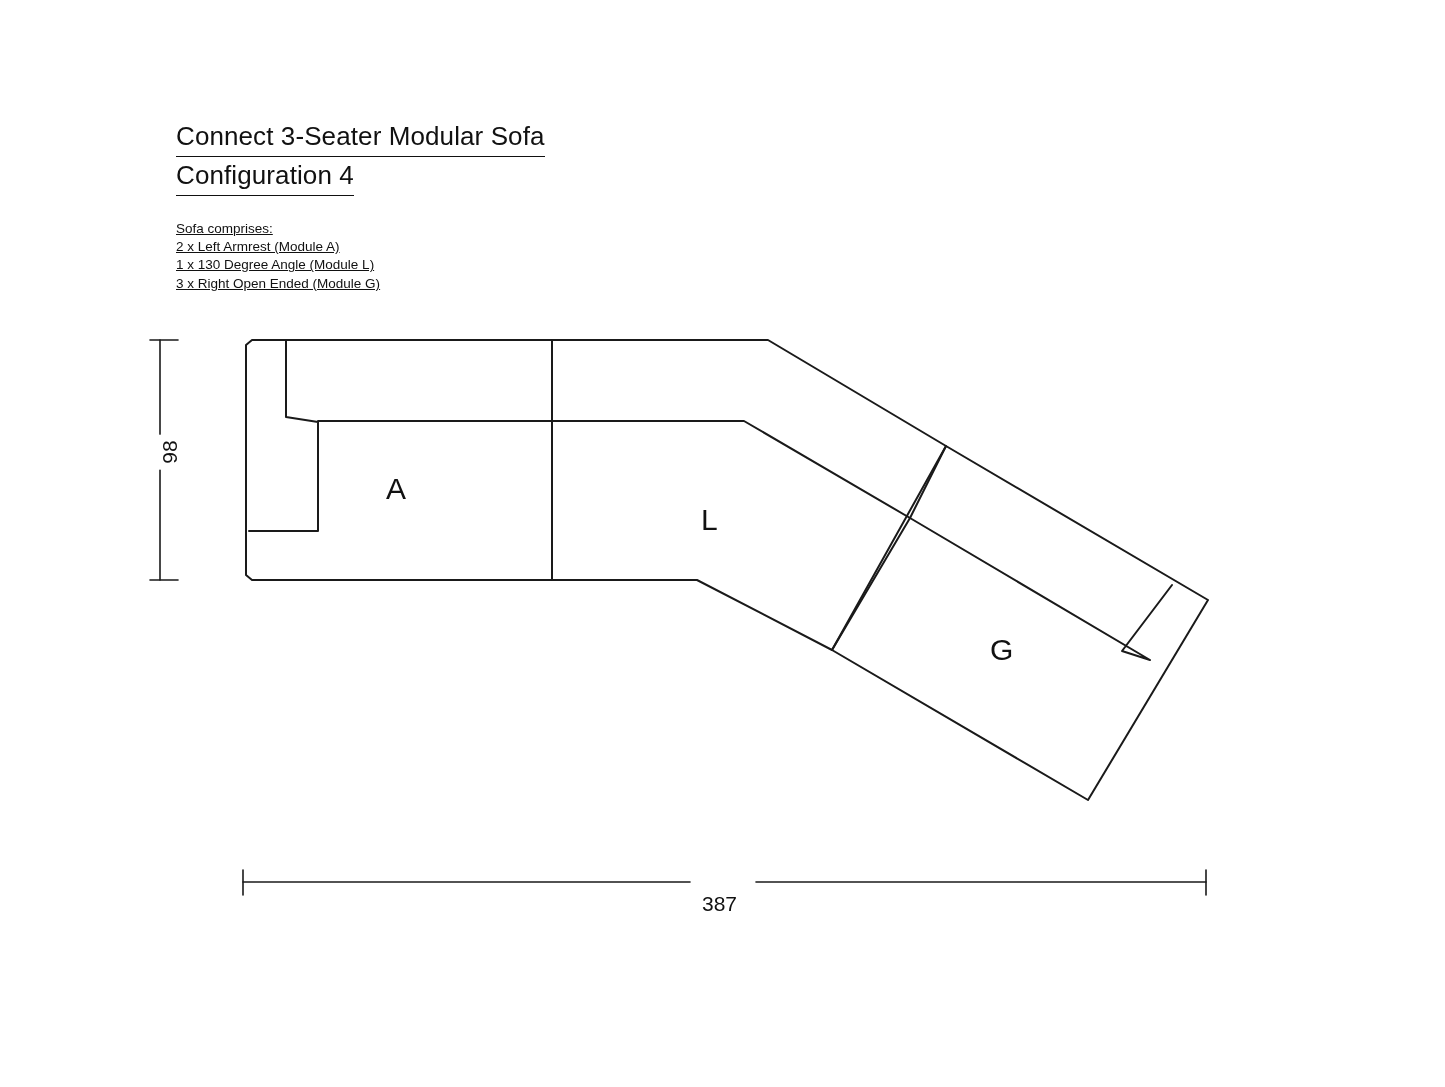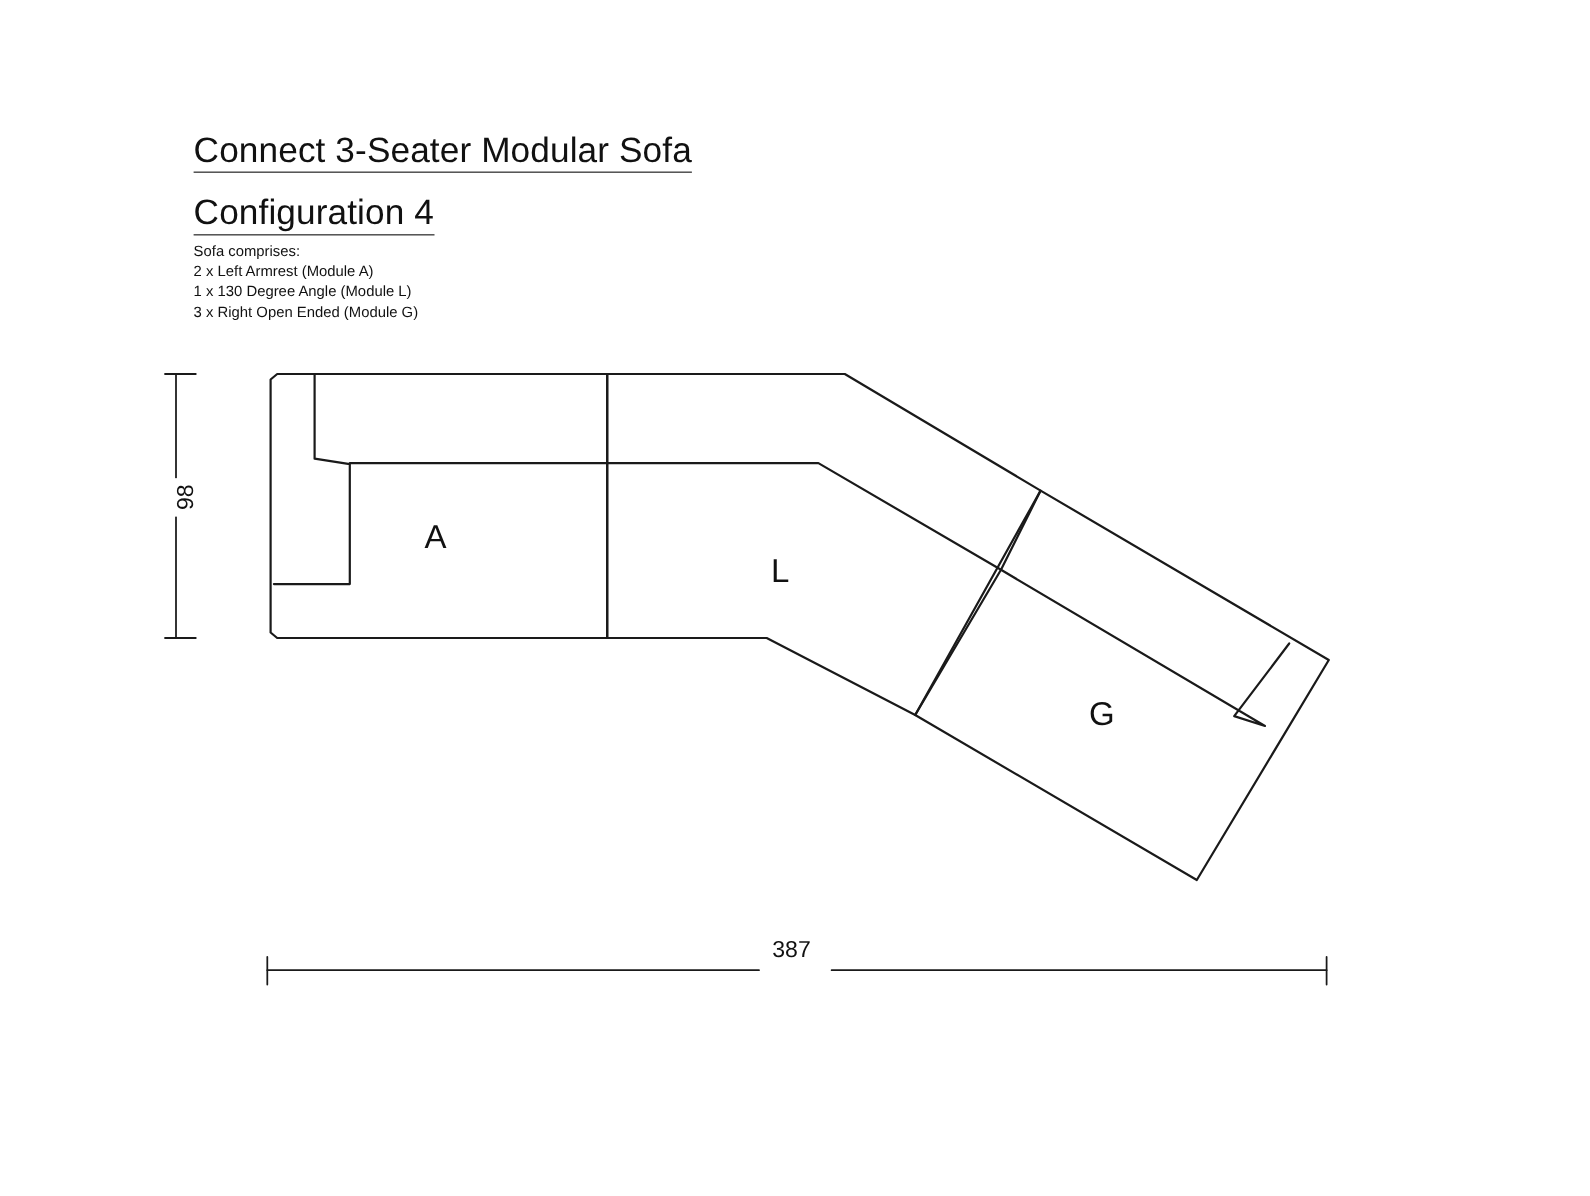--- a/index.html
+++ b/index.html
@@ -21,40 +21,41 @@
   }
 
   
   .title-block {
     position: absolute;
     left: 176px;
     top: 118px;
     width: 700px;
   }
   .title-line {
-    font-size: 32px;
+    font-size: 26px;
     line-height: 37px;
     letter-spacing: 0.1px;
     color: #111111;
     display: inline-block;
     border-bottom: 1.6px solid #111111;
     padding-bottom: 1px;
   }
   .title-line.second {
-    margin-top: 18px;
+    margin-top: 0;
   }
 
   
   .comprises {
     position: absolute;
     left: 176px;
     top: 220px;
     font-size: 13.5px;
     line-height: 18.2px;
     color: #111111;
+    text-decoration: underline;
   }
   .comprises div {
     white-space: nowrap;
   }
 
   
   .drawing {
     position: absolute;
     left: 0;
     top: 0;
@@ -70,21 +71,21 @@
     padding: 0 6px;
   }
   #height-dim-label {
     left: 152px;
     top: 440px;
     transform: rotate(-90deg);
     transform-origin: center center;
   }
   #width-dim-label {
     left: 696px;
-    top: 852px;
+    top: 892px;
   }
 
   .module-letter {
     position: absolute;
     font-size: 30px;
     color: #111111;
     font-family: "Liberation Sans", sans-serif;
   }
 </style>
 </head>

